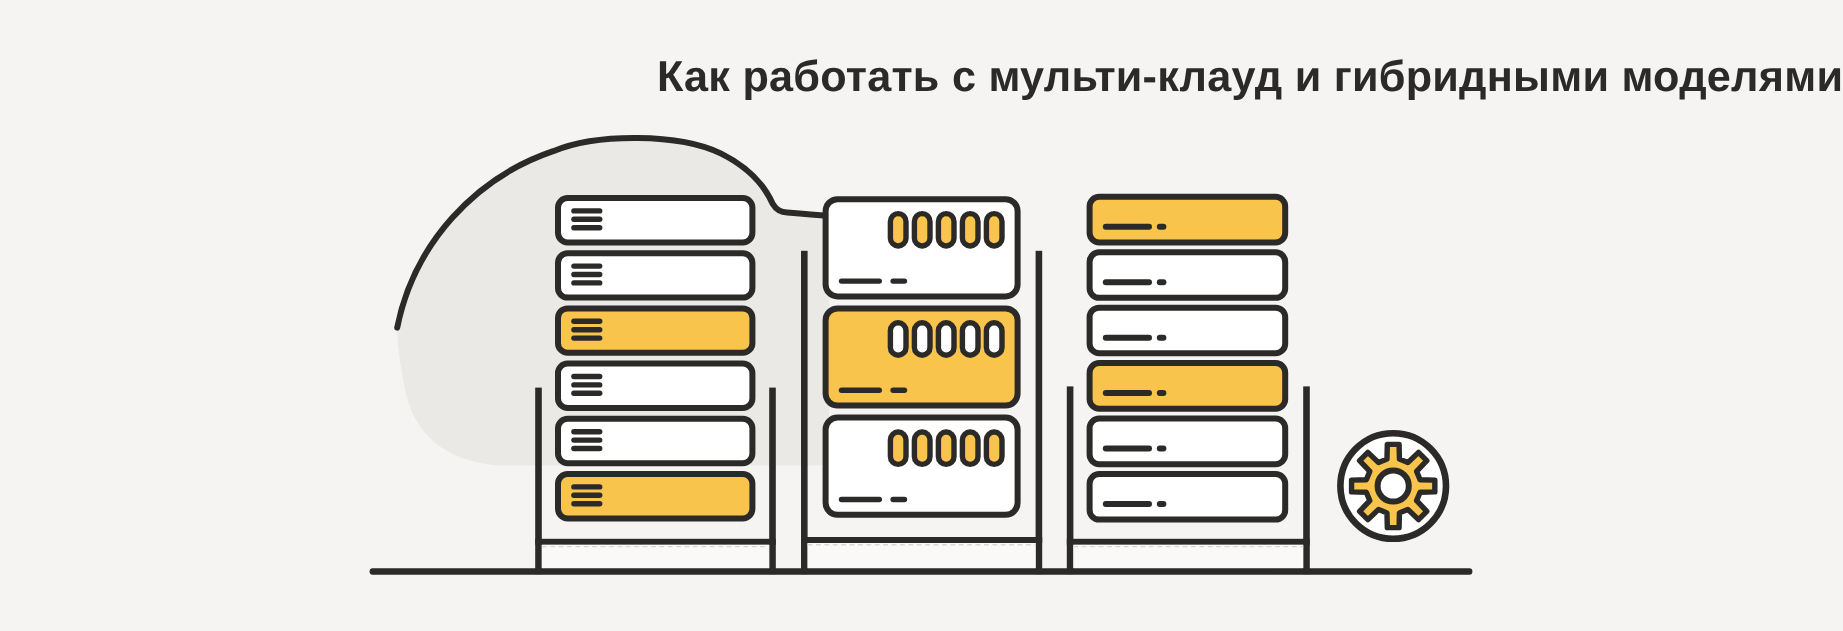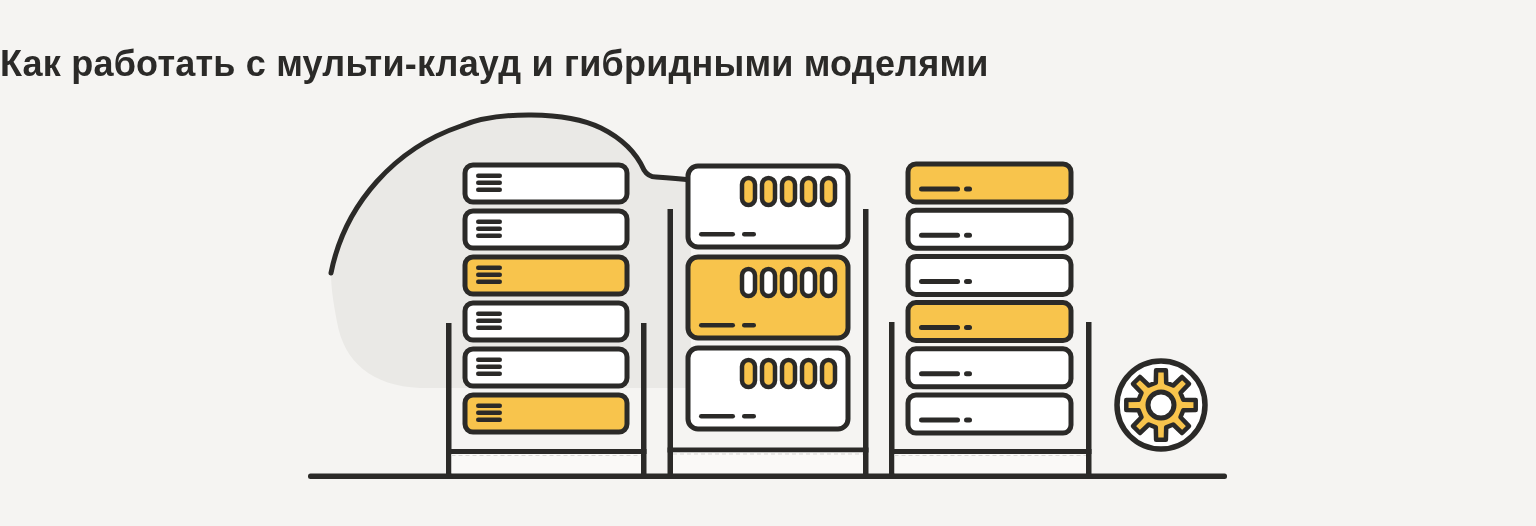--- a/index.html
+++ b/index.html
@@ -5,21 +5,21 @@
   :root{
     --bg:#F5F4F2; --stroke:#2B2A28; --accent:#F8C44C; --cloud:#EAE9E6;
     --surface:#FFFFFF; --base:#FAF9F7; --dash:#D8D7D5;
   }
   *{margin:0;padding:0;box-sizing:border-box;}
   html,body{width:1536px;height:526px;overflow:hidden;}
   body{background:var(--bg);font-family:"Liberation Sans", sans-serif;}
   .stage{position:relative;width:1536px;height:526px;background:var(--bg);}
   .title{
     position:absolute;top:42px;left:0;width:100%;
-    text-align:left;font-size:36px;font-weight:700;line-height:44px;
+    text-align:right;font-size:36px;font-weight:700;line-height:44px;
     color:var(--stroke);letter-spacing:.2px;
   }
   svg{position:absolute;inset:0;}
 </style>
 </head>
 <body>
 
 <div class="stage">
   <h1 class="title">Как работать с мульти-клауд и гибридными моделями</h1>
 

